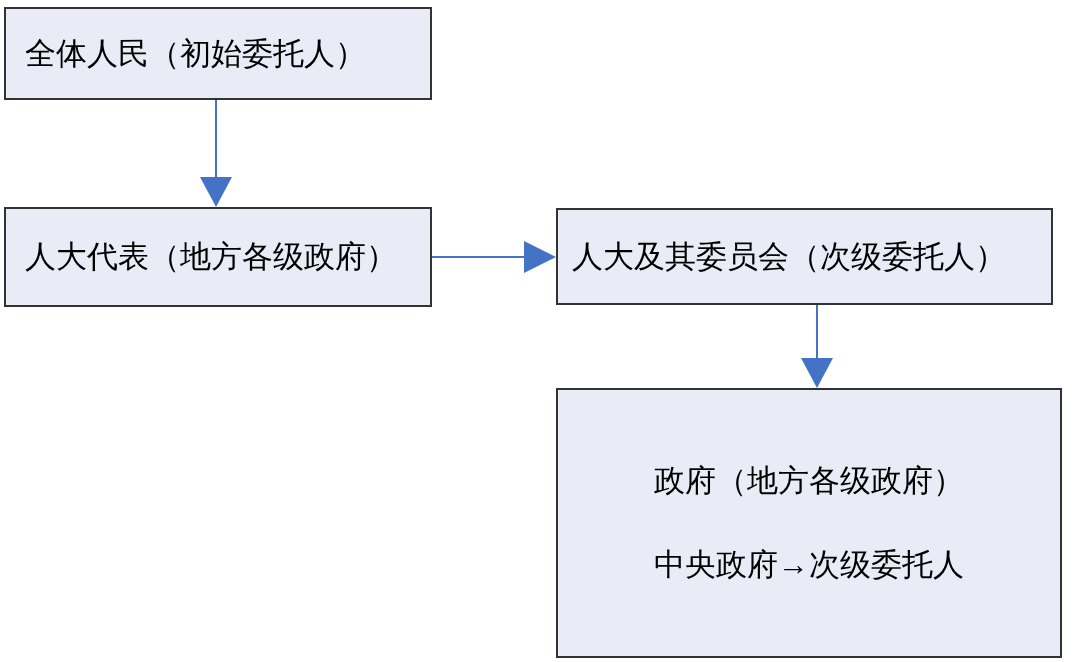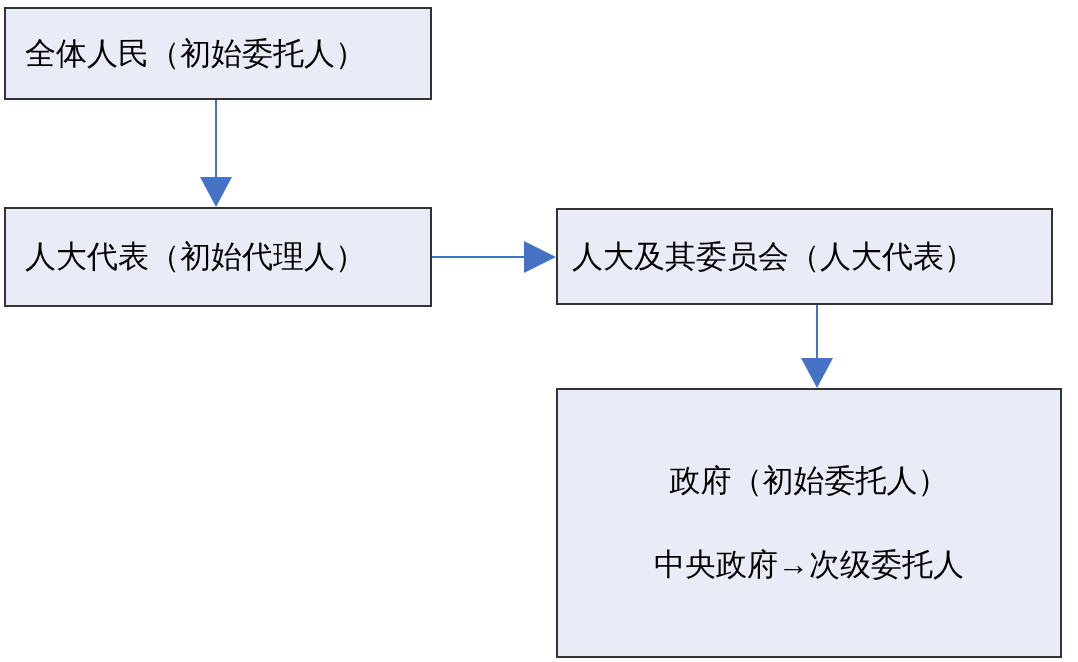--- a/index.html
+++ b/index.html
@@ -69,29 +69,29 @@
 </head>
 <body>
 
 <div class="canvas">
 
   <div class="box box-people">
     <span>全体人民（初始委托人）</span>
   </div>
 
   <div class="box box-deputies">
-    <span>人大代表（初始代理人）</span>
+    <span>人大代表（地方各级政府）</span>
   </div>
 
   <div class="box box-committees">
-    <span>人大及其委员会（人大代表）</span>
+    <span>人大及其委员会（次级委托人）</span>
   </div>
 
   <div class="box box-government">
-    <span class="gov-line">政府（初始委托人）</span>
+    <span class="gov-line">政府（地方各级政府）</span>
     <span class="gov-line">中央政府→次级委托人</span>
   </div>
 
   <div class="arrow-part shaft-v a1-shaft"></div>
   <div class="arrow-part head head-down a1-head"></div>
 
   <div class="arrow-part shaft-h a2-shaft"></div>
   <div class="arrow-part head head-right a2-head"></div>
 
   <div class="arrow-part shaft-v a3-shaft"></div>

